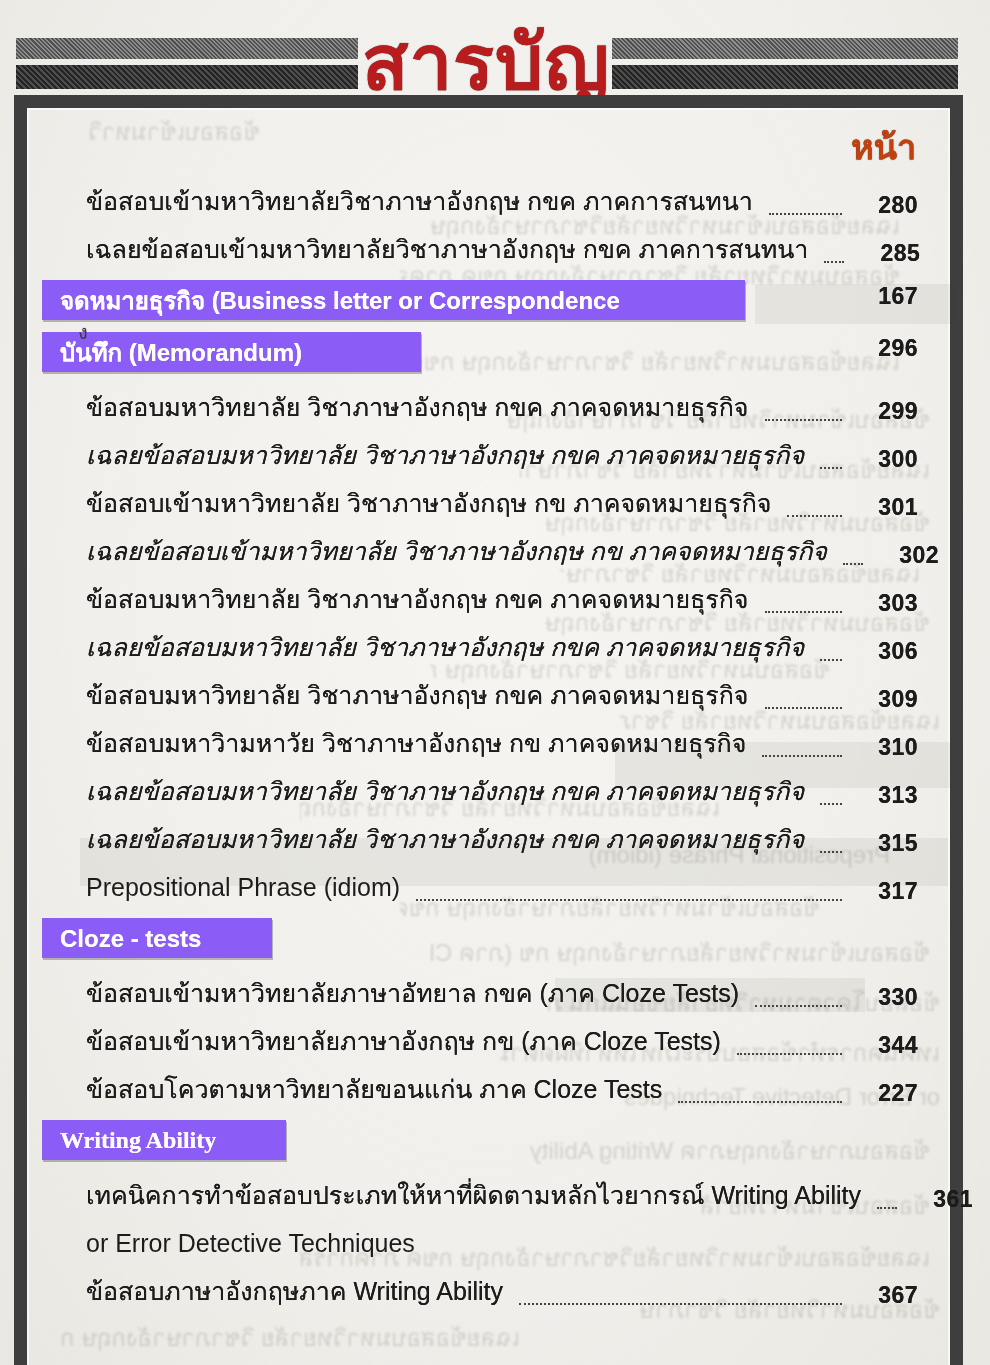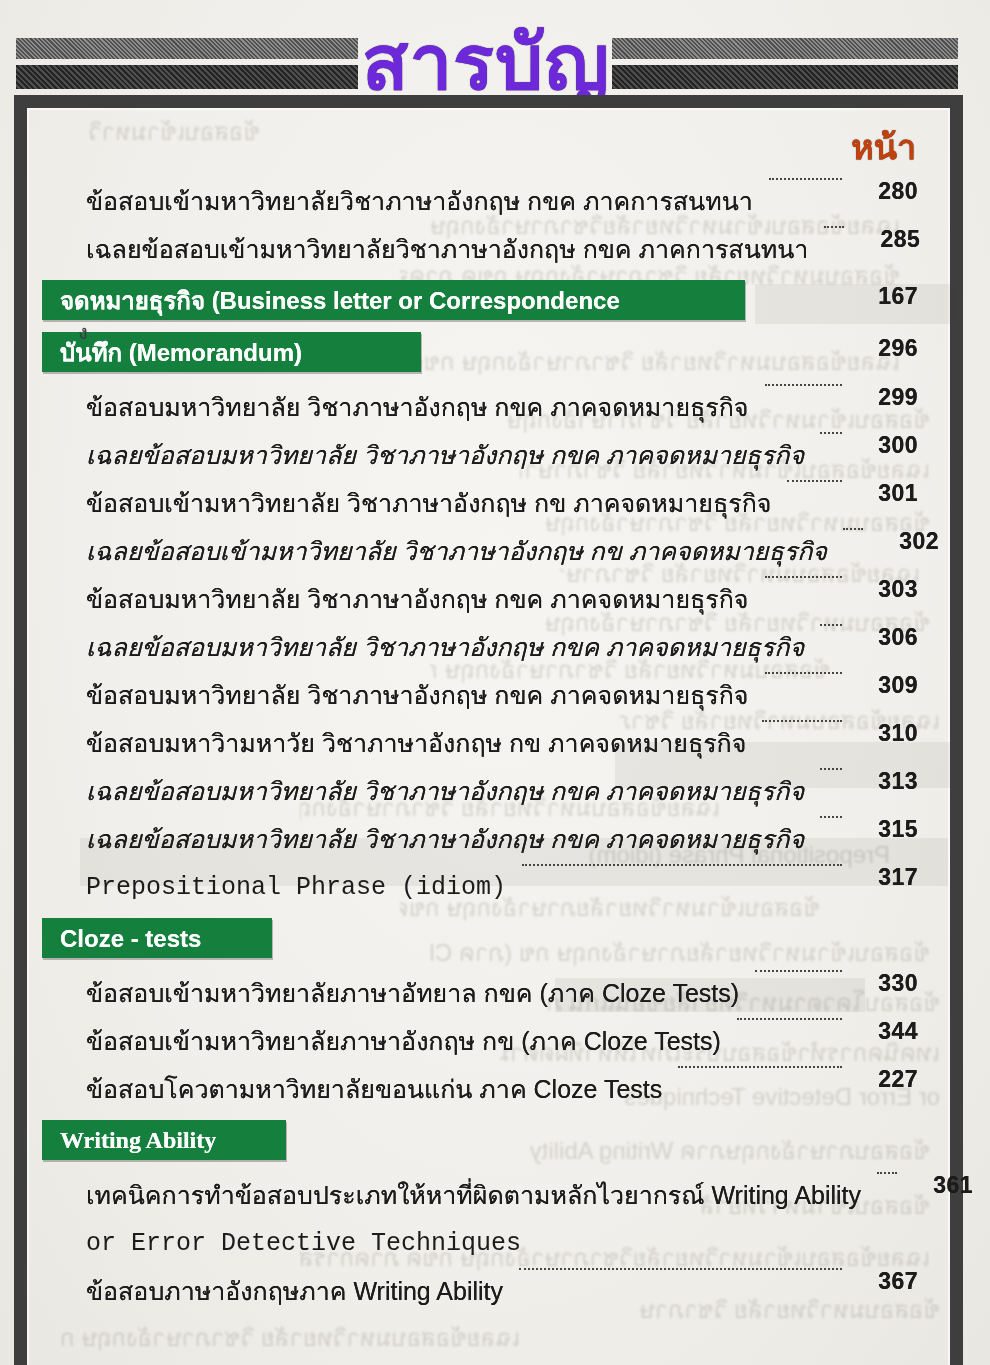--- a/index.html
+++ b/index.html
@@ -10,53 +10,53 @@
   }
   
   .rule{position:absolute;}
   .ruleA{top:38px;height:21px;background:repeating-linear-gradient(45deg,#4f4f4f 0 1.5px,#8d8d8d 1.5px 3px);}
   .ruleB{top:65px;height:24px;background:repeating-linear-gradient(45deg,#242424 0 2px,#4e4e4e 2px 4px);}
   .rule.left{left:16px;width:342px;}
   .rule.right{left:612px;width:346px;}
   
   .toc-title{
     position:absolute;top:18px;left:338px;width:296px;text-align:center;
-    font-size:76px;font-weight:bold;color:#6d28d9;letter-spacing:1px;
+    font-size:76px;font-weight:bold;color:#b91c1c;letter-spacing:1px;
     text-shadow:0 0 1px #262626;line-height:1.18;
   }
   
   .frame{
     position:absolute;left:14px;top:95px;width:923px;height:1290px;
     border:13px solid #3e3e3e;border-bottom:none;
   }
   .frame-inner{position:absolute;left:0;top:0;right:0;bottom:0;border:2px solid rgba(255,255,255,.65);}
   
   .page-col-header{
     position:absolute;top:120px;right:74px;font-size:34px;font-weight:bold;color:#c2410c;
     text-shadow:0 0 1px #222;
   }
   
   #toc-list{position:absolute;left:42px;top:178px;width:876px;}
-  .toc-row{display:flex;align-items:flex-start;height:48px;position:relative;}
+  .toc-row{display:flex;align-items:flex-end;height:48px;position:relative;}
   .toc-row .label{
     font-size:25px;line-height:1.25;white-space:nowrap;padding-left:44px;
     align-self:center;text-shadow:0 0 .5px #1c1c1c;
   }
   .toc-row .label.italic{font-style:italic;}
-  .toc-row .label.latin{font-family:Liberation Mono, monospace;text-shadow:none;}
+  .toc-row .label.latin{font-family:Liberation Sans, sans-serif;text-shadow:none;}
   .leader{flex:1;border-bottom:2px dotted #474440;margin:0 12px 11px 16px;min-width:20px;}
   .leader.hidden{visibility:hidden;}
   .pagenum{
     min-width:64px;text-align:right;font-weight:bold;font-size:23px;
     margin-bottom:7px;letter-spacing:.5px;text-shadow:0 0 .5px #111;
   }
   
   .section-row{display:flex;align-items:center;height:40px;margin:6px 0 12px 0;}
   .section-bar{
-    background:#15803d;color:#fdfdfd;font-weight:bold;font-size:24px;
+    background:#8b5cf6;color:#fdfdfd;font-weight:bold;font-size:24px;
     height:40px;line-height:41px;padding:0 18px;white-space:nowrap;overflow:hidden;
     box-sizing:border-box;box-shadow:1px 2px 0 rgba(0,0,0,.25);
     text-shadow:0 0 .5px #fff;
   }
   .section-row .filler{flex:1;}
   
   .stray{position:absolute;left:78px;top:316px;font-size:20px;color:#3a3a3a;}
   
   .ghost-line{
     position:absolute;transform:scaleX(-1);filter:blur(1.3px);opacity:.30;

